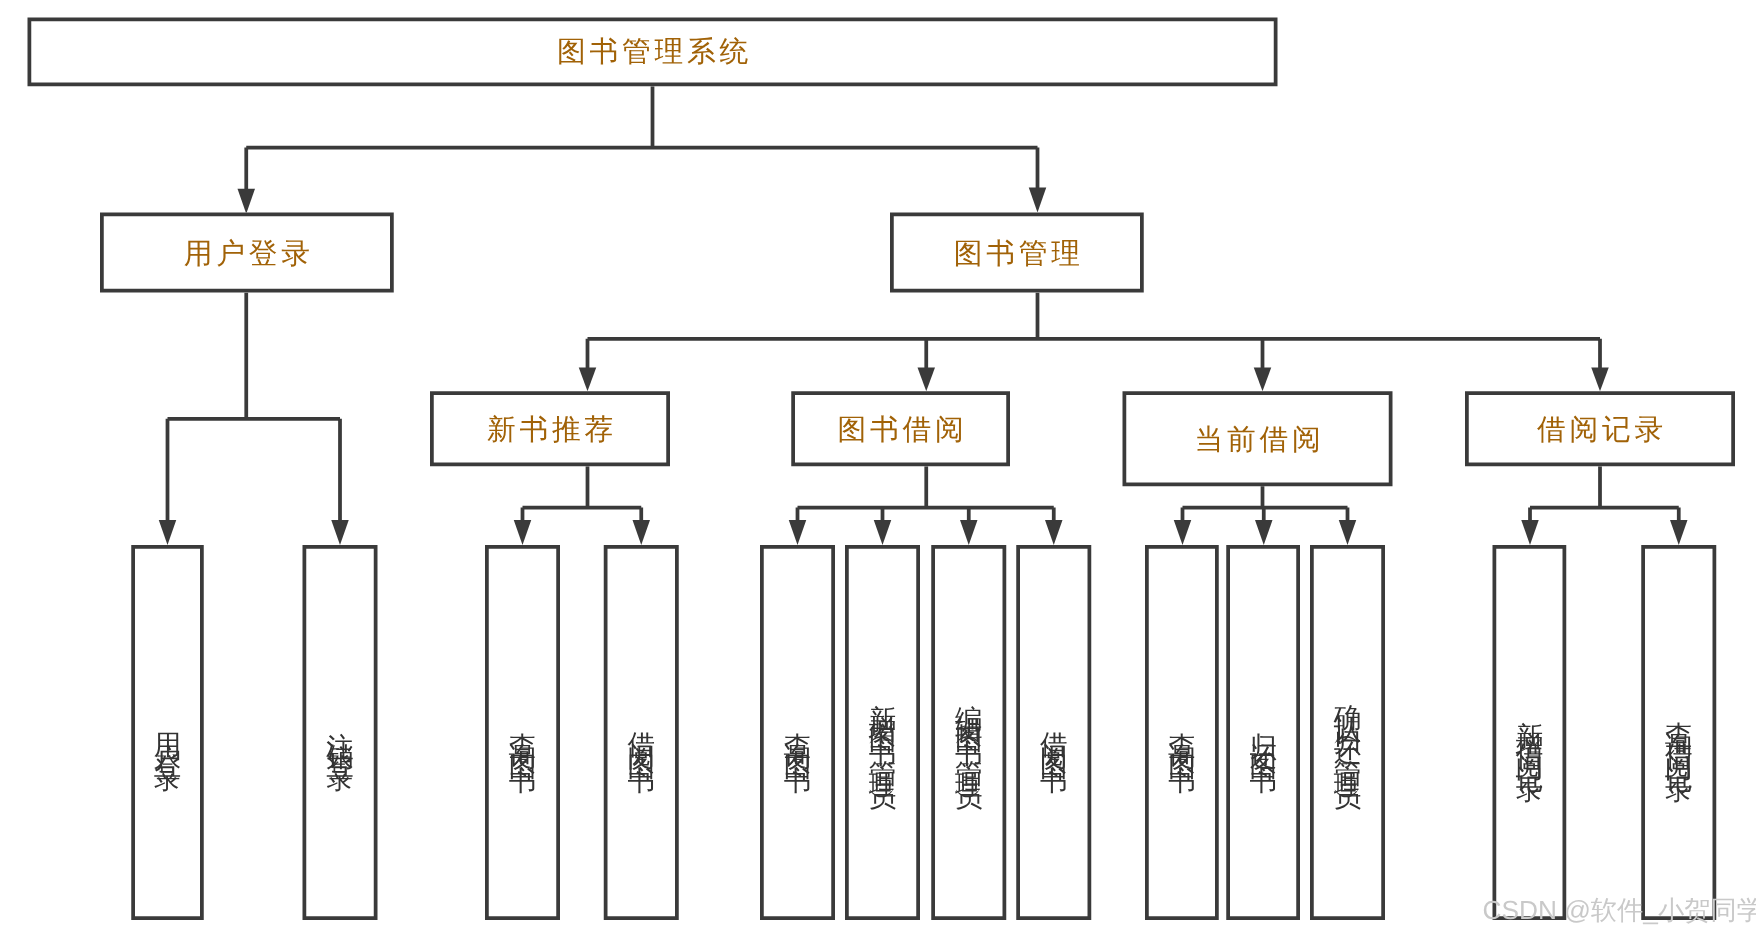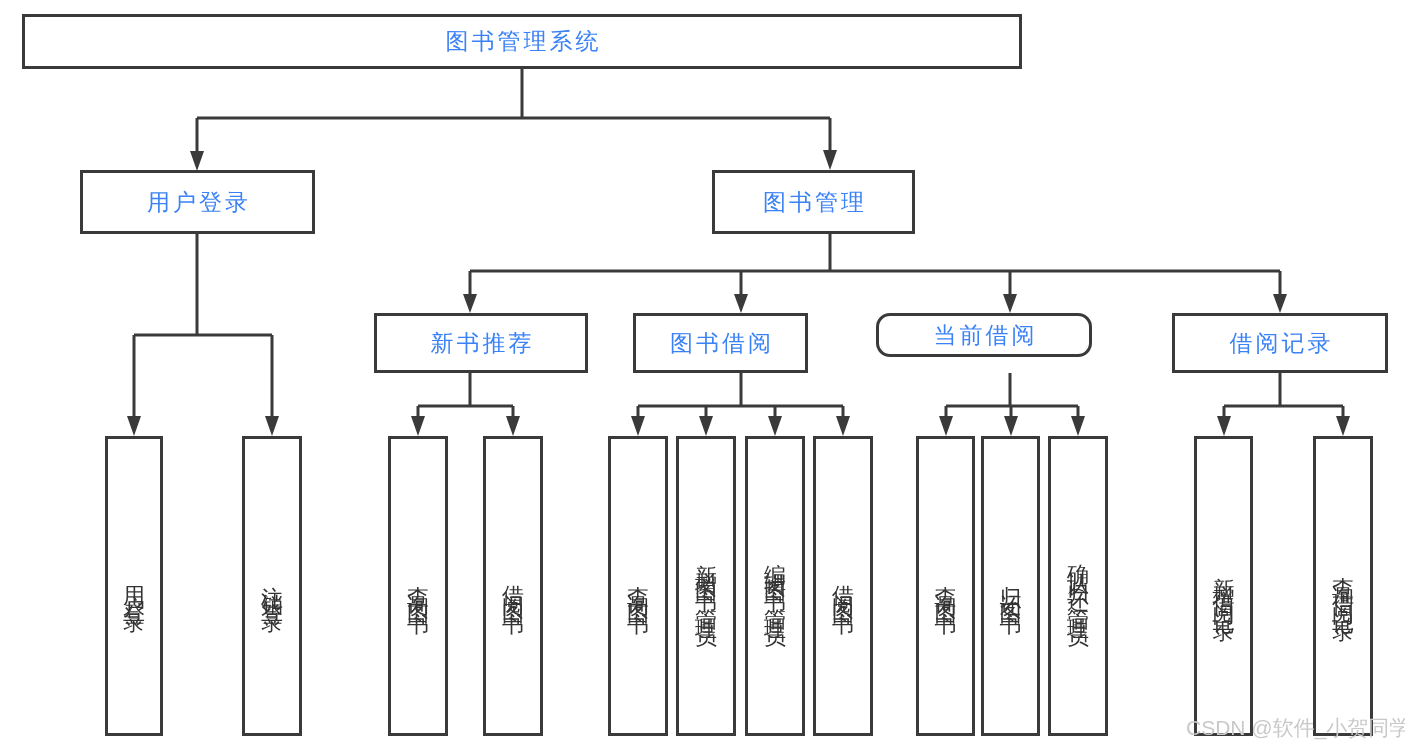--- a/index.html
+++ b/index.html
@@ -38,21 +38,21 @@
     display: flex;
     align-items: center;
     justify-content: center;
     color: #333333;
   }
   .h-label {
     font-size: 23px;
     letter-spacing: 3px;
     text-indent: 3px;
     white-space: nowrap;
-    color: #3b82f6;
+    color: #a16207;
   }
   .v-label {
     writing-mode: vertical-rl;
     font-size: 22px;
     letter-spacing: 9px;
     line-height: 1;
     white-space: nowrap;
     color: #333333;
   }
   .leaf {
@@ -127,27 +127,27 @@
     <span class="h-label">图书管理系统</span>
   </div>
 
   <div class="box" style="left:80px; top:170px; width:235px; height:64px;">
     <span class="h-label">用户登录</span>
   </div>
   <div class="box" style="left:712px; top:170px; width:203px; height:64px;text-align:right;">
     <span class="h-label">图书管理</span>
   </div>
 
-  <div class="box" style="left:374px; top:313px; width:214px; height:60px;">
+  <div class="box" style="left:344px; top:313px; width:192px; height:60px;">
     <span class="h-label">新书推荐</span>
   </div>
   <div class="box" style="left:633px; top:313px; width:175px; height:60px;">
     <span class="h-label">图书借阅</span>
   </div>
-  <div class="box" style="left:876px; top:313px; width:216px; height:44px;border-radius:14px;">
+  <div class="box" style="left:898px; top:313px; width:216px; height:76px;">
     <span class="h-label">当前借阅</span>
   </div>
   <div class="box" style="left:1172px; top:313px; width:216px; height:60px;">
     <span class="h-label">借阅记录</span>
   </div>
 
   <div class="box leaf" style="left:105px; width:58px;">
     <span class="v-label">用户登录</span>
   </div>
   <div class="box leaf" style="left:242px; width:60px;">

